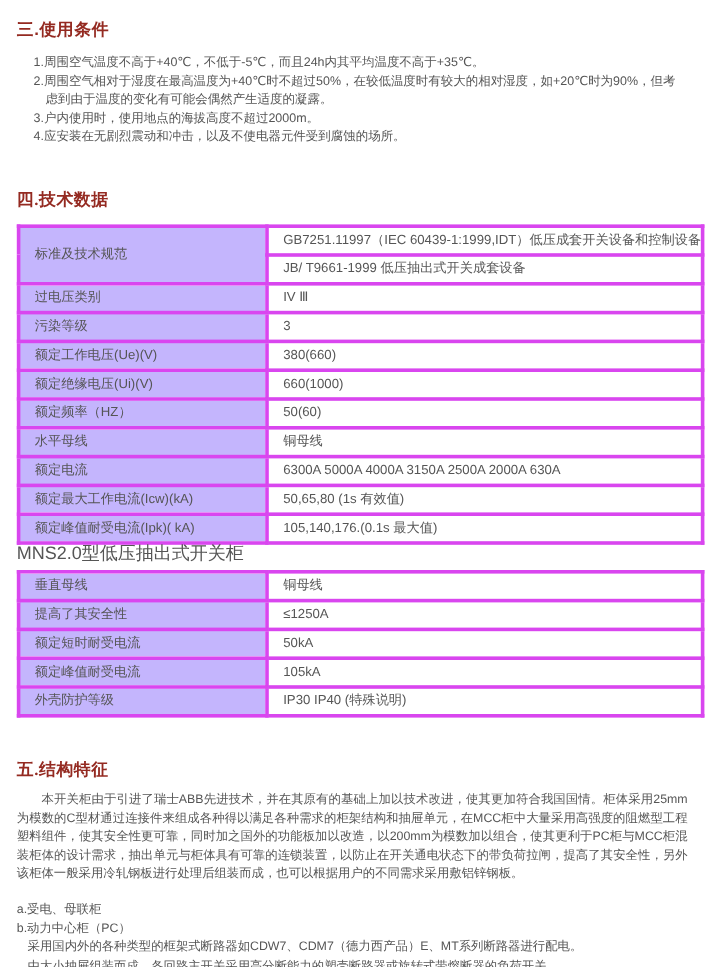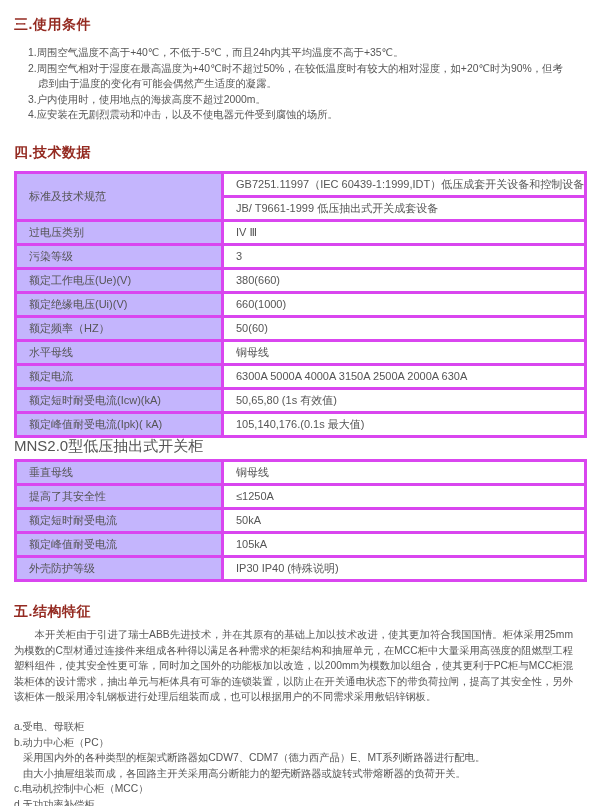--- a/index.html
+++ b/index.html
@@ -27,21 +27,21 @@
     border:3px solid #d946ef;
     font-size:11px;line-height:13px;color:#555;
     padding:4px 12px;height:12px;
     overflow:hidden;white-space:nowrap;
   }
   td.lbl{background:#c4b5fd;width:180px;}
   td.val{background:#ffffff;}
   .sub-title{font-size:15px;color:#555;margin:1px 0 0 0;line-height:14px;}
   .t2{margin-top:6px;}
   
-  .gap-top{margin-top:20px;}
+  .gap-top{margin-top:36px;font-family:Liberation Serif, serif;}
   .para{
     margin:7px 0 0 0;font-size:10.3px;line-height:15.6px;color:#555;
     text-indent:2em;text-align:justify;max-width:586px;
   }
   .feat-list{margin:14px 0 0 0;font-size:10.3px;line-height:15.6px;color:#555;max-width:586px;}
   .feat-item{white-space:normal;}
   .feat-item.indent{padding-left:9px;}
 </style>
 </head>
 <body>
@@ -88,21 +88,21 @@
         </tr>
         <tr>
           <td class="lbl">水平母线</td>
           <td class="val">铜母线</td>
         </tr>
         <tr>
           <td class="lbl">额定电流</td>
           <td class="val">6300A 5000A 4000A 3150A 2500A 2000A 630A</td>
         </tr>
         <tr>
-          <td class="lbl">额定短时耐受电流(Icw)(kA)</td>
+          <td class="lbl">额定最大工作电流(Icw)(kA)</td>
           <td class="val">50,65,80 (1s 有效值)</td>
         </tr>
         <tr>
           <td class="lbl">额定峰值耐受电流(Ipk)( kA)</td>
           <td class="val">105,140,176.(0.1s 最大值)</td>
         </tr>
       </tbody>
   </table>
 
   <p class="sub-title">MNS2.0型低压抽出式开关柜</p>

